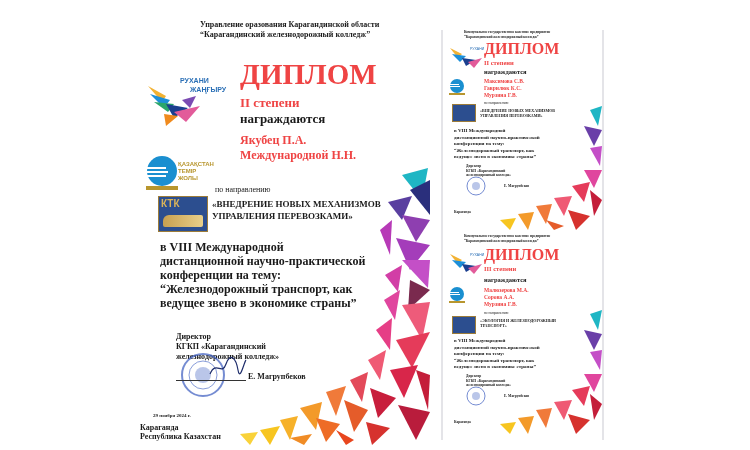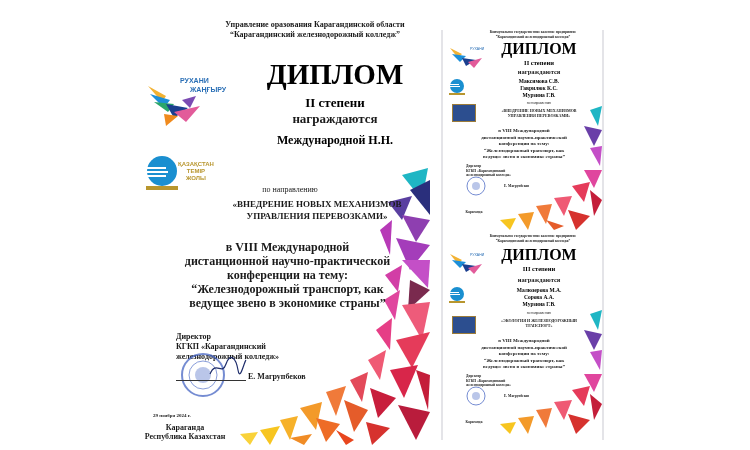--- a/index.html
+++ b/index.html
@@ -1,20 +1,20 @@
 <!DOCTYPE html>
 <html><head>
 <meta charset="utf-8">
 <style>
   html,body{margin:0;padding:0;}
   body{width:750px;height:450px;background:#ffffff;position:relative;overflow:hidden;font-family:"Liberation Serif","DejaVu Serif",serif;}
   .abs{position:absolute;}
-  .center{text-align:center;}
+  .center{}
   .bold{font-weight:bold;}
-  .red{color:#000000;}
+  .red{color:#ef4444;}
   .black{color:#1a1a1a;}
   .divider{position:absolute;background:#e4e4e8;}
   .logo-text{font-family:"Liberation Sans","DejaVu Sans",sans-serif;font-weight:bold;}
 </style>
 </head>
 <body>
 
 <div class="abs" style="left:140px;top:20px;width:290px;height:425px;">
 
   <svg class="abs" style="left:0;top:0;" width="290" height="425" viewBox="0 0 290 425">
@@ -78,25 +78,30 @@
       <rect x="0" y="20" width="22" height="2" fill="#fff"></rect>
       <rect x="2" y="31" width="32" height="4" fill="#b8962e"></rect>
     </svg>
     <div class="abs logo-text center" style="left:34px;top:6px;font-size:6px;line-height:7px;color:#b8962e;">
       <div>ҚАЗАҚСТАН</div>
       <div>ТЕМІР</div>
       <div>ЖОЛЫ</div>
     </div>
   </div>
 
+  <div class="abs" style="left:18px;top:176px;width:48px;height:34px;background:#2c4e8f;border:1px solid #9c7c3a;">
+    <div class="abs logo-text" style="left:2px;top:1px;font-size:10px;color:#d9b35a;">КТК</div>
+    <div class="abs" style="left:4px;top:18px;width:40px;height:12px;background:linear-gradient(90deg,#c8a050,#e8cf8a);border-radius:6px 2px 2px 2px;"></div>
+  </div>
 
   <div class="abs center bold red" style="left:100px;top:38px;width:190px;font-size:29px;line-height:32px;">ДИПЛОМ</div>
   <div class="abs center bold red" style="left:100px;top:75px;width:190px;font-size:13px;">II степени</div>
   <div class="abs center bold black" style="left:100px;top:91px;width:190px;font-size:13px;">награждаются</div>
   <div class="abs center bold red" style="left:100px;top:113px;width:190px;font-size:12px;line-height:15px;">
+    <div>Якубец П.А.</div>
     <div>Международной Н.Н.</div>
   </div>
 
   <div class="abs center black" style="left:75px;top:165px;width:150px;font-size:8px;">по направлению</div>
   <div class="abs center bold black" style="left:72px;top:178px;width:210px;font-size:9px;line-height:12px;">
     <div>«ВНЕДРЕНИЕ НОВЫХ МЕХАНИЗМОВ</div>
     <div>УПРАВЛЕНИЯ ПЕРЕВОЗКАМИ»</div>
   </div>
 
   <div class="abs center bold black" style="left:20px;top:220px;width:255px;font-size:12px;line-height:14px;">

